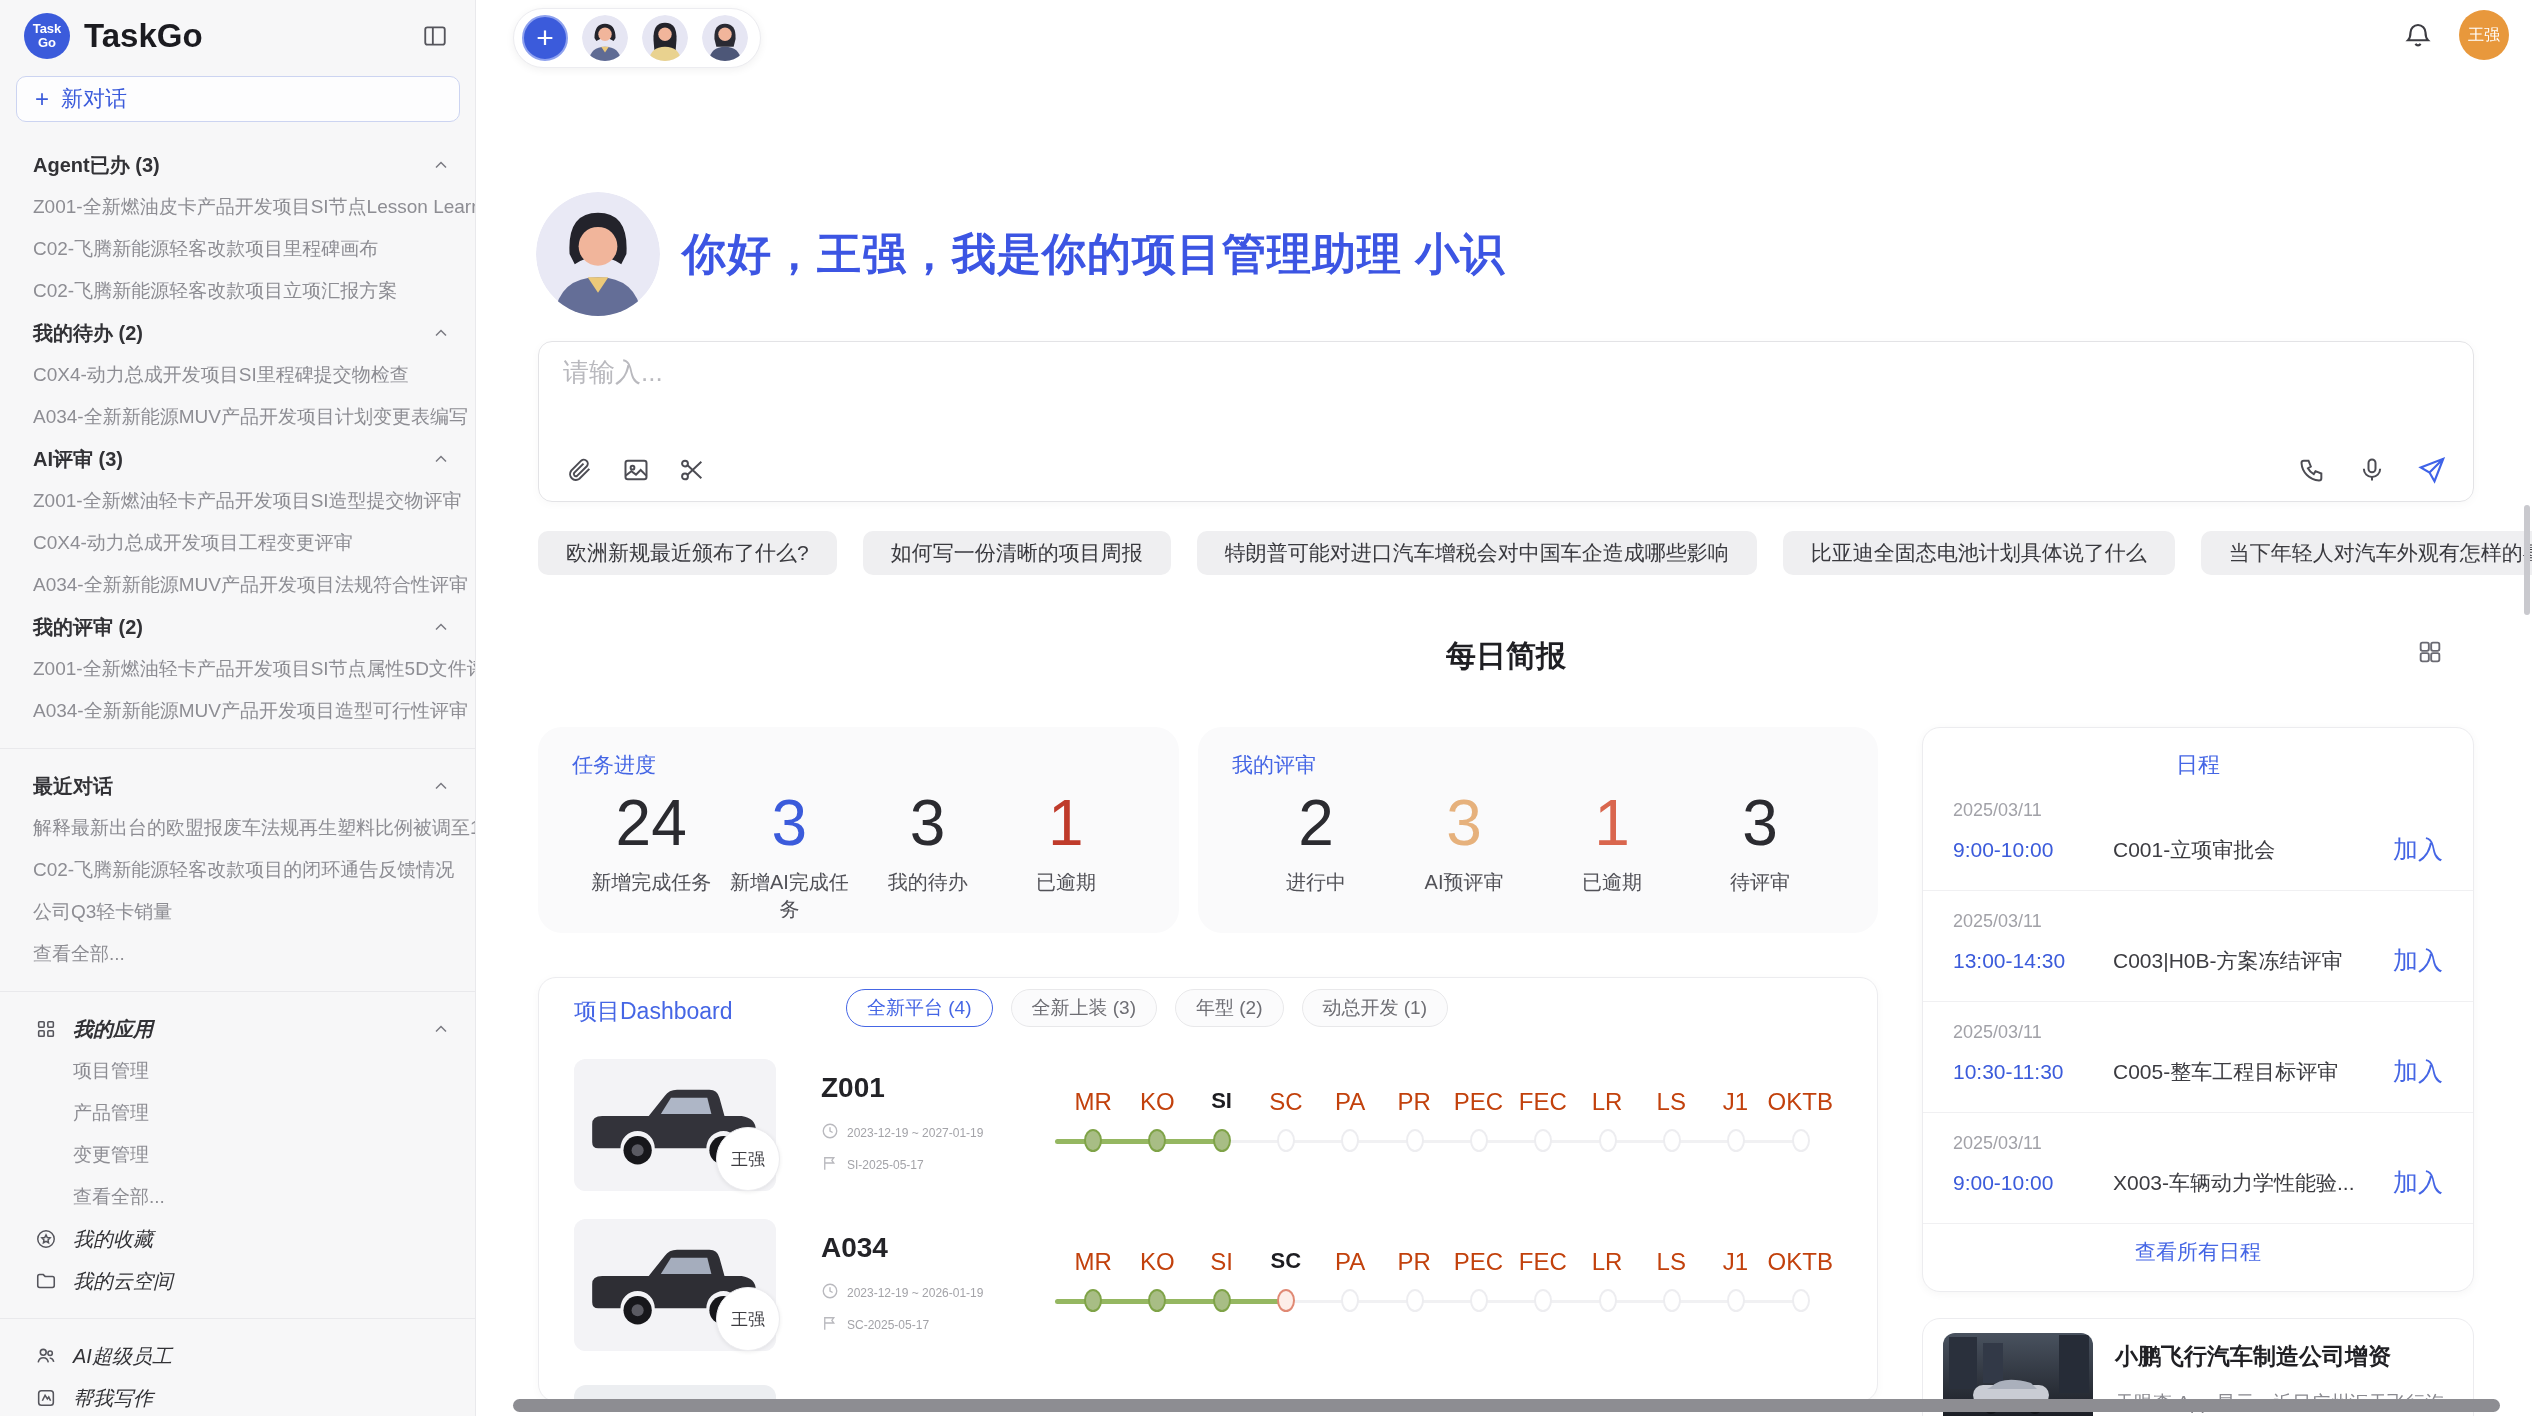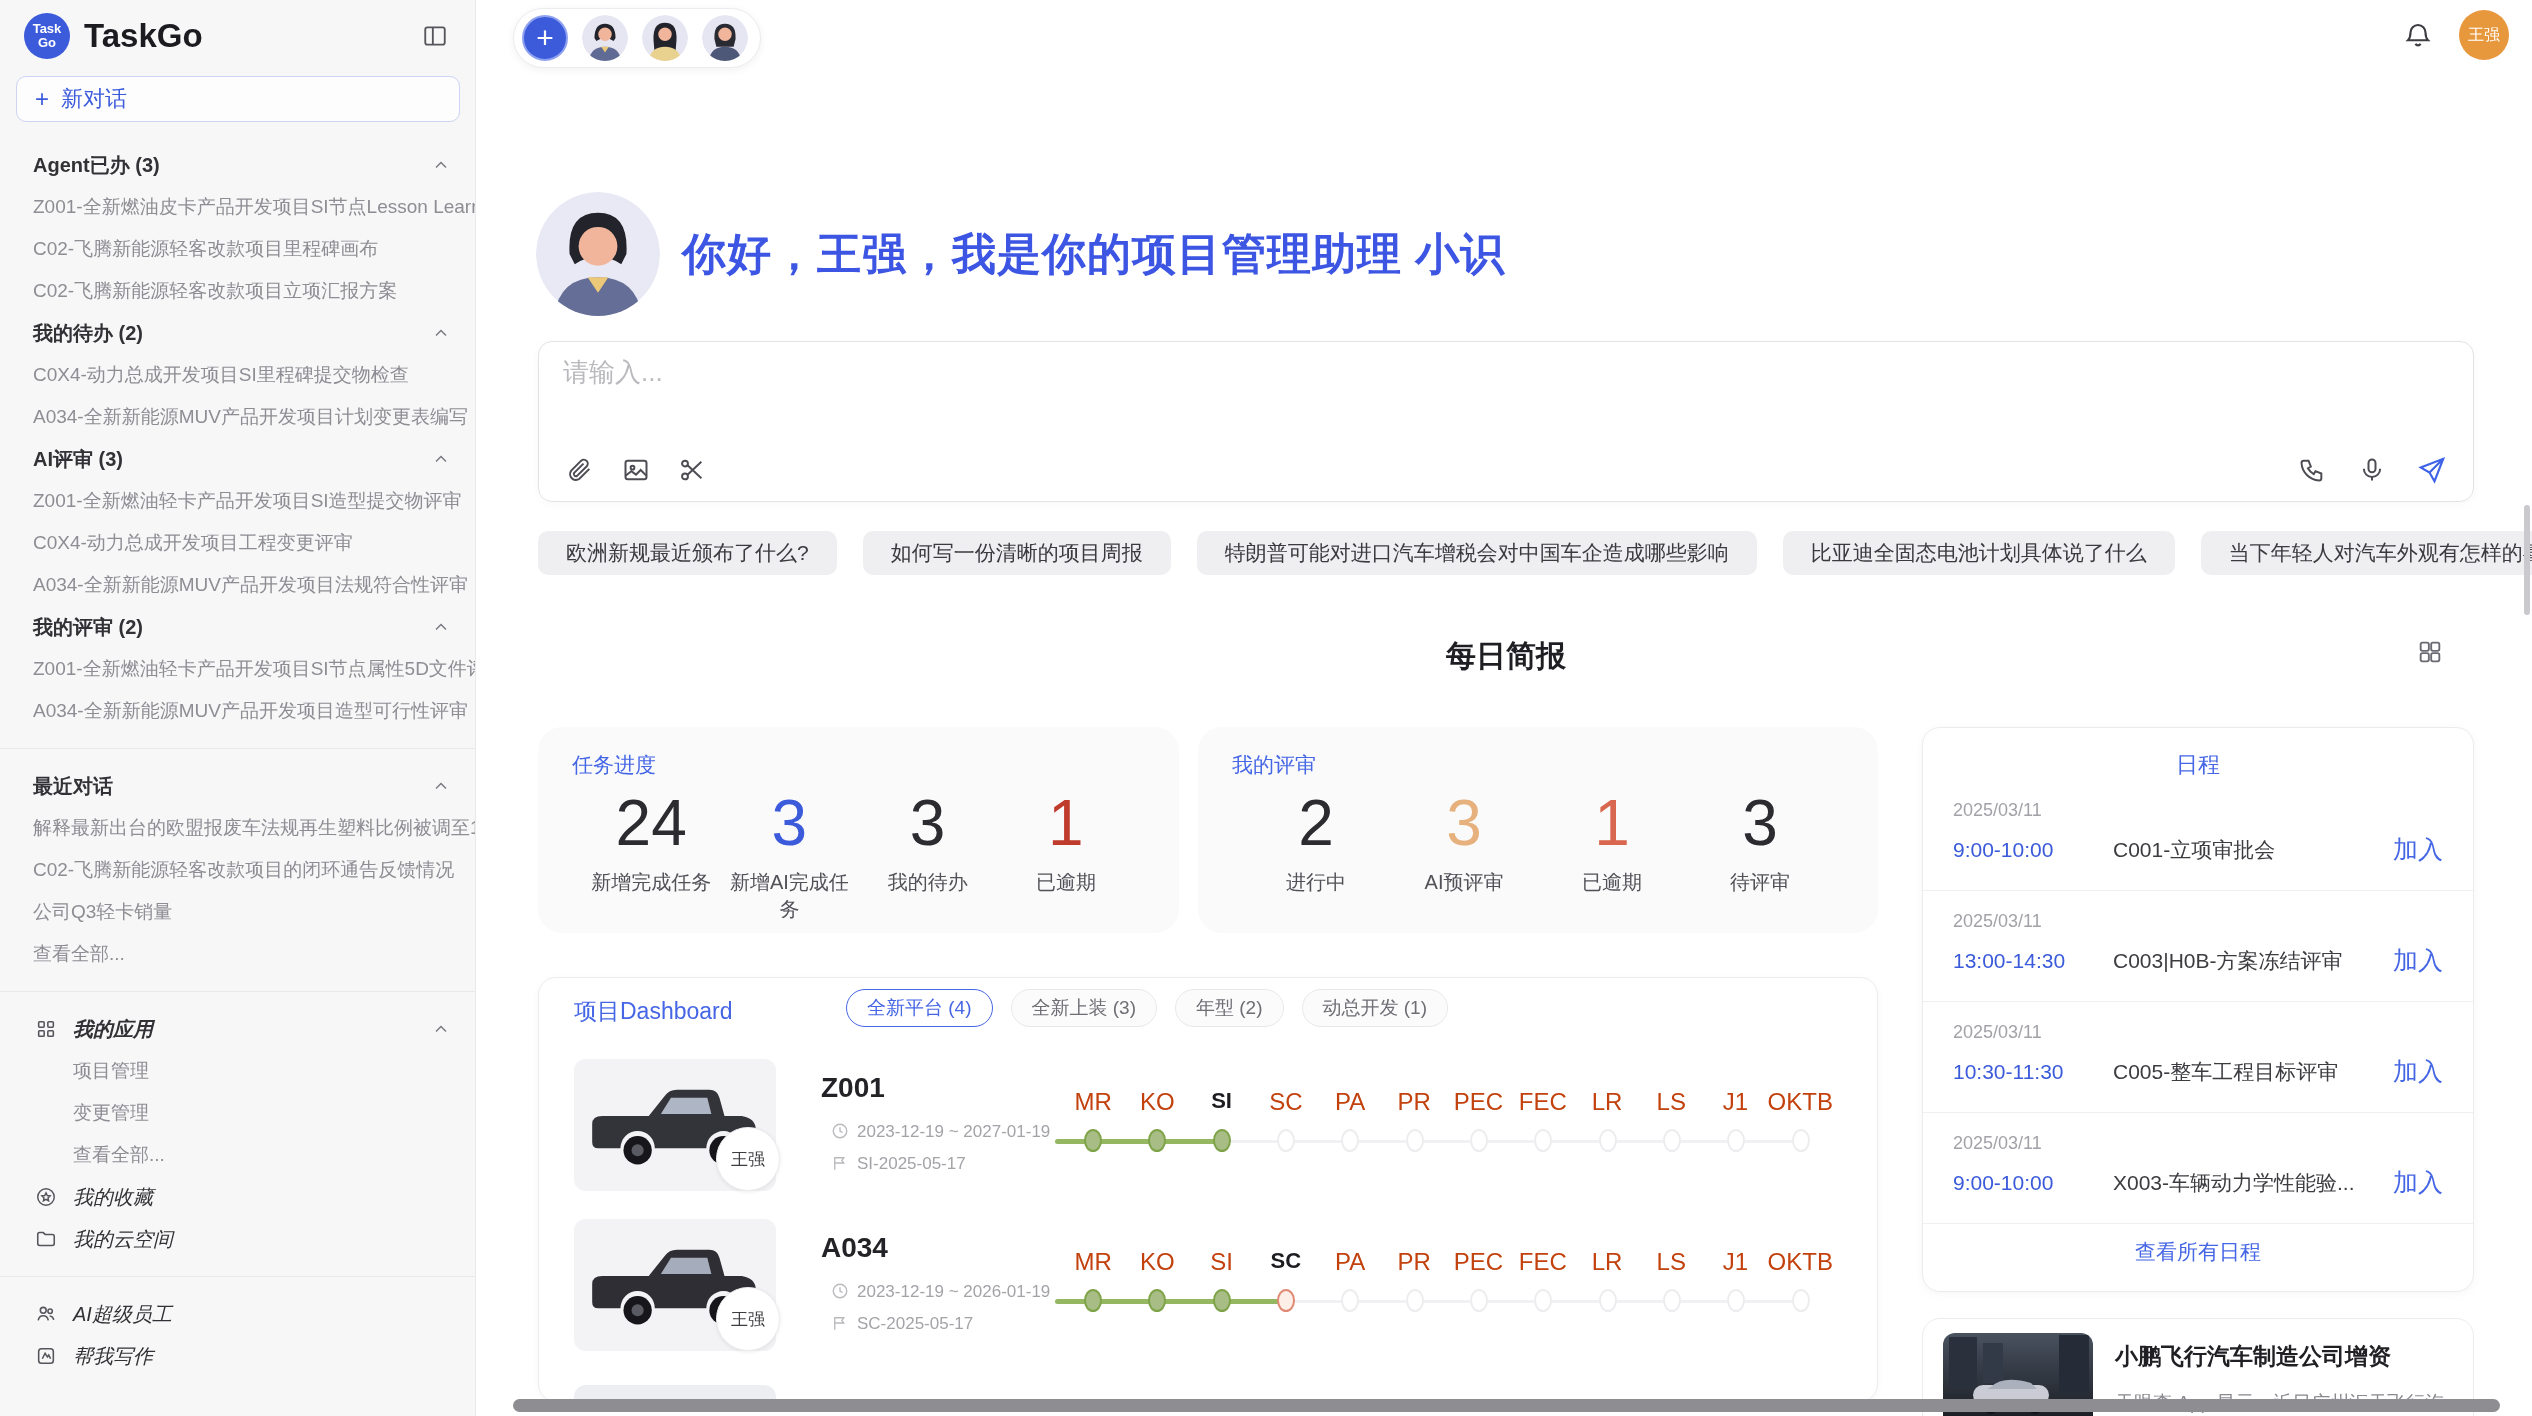--- a/index.html
+++ b/index.html
@@ -60,21 +60,21 @@
   .dash{position:absolute;left:62px;top:977px;width:1340px;height:425px;border:1px solid #ececef;border-radius:18px;background:#fff;box-sizing:border-box;overflow:hidden;box-shadow:0 2px 10px rgba(0,0,0,.03);}
   .dash-h{position:relative;height:68px;}
   .dash-h .dt{position:absolute;left:35px;top:18px;font-size:23px;font-weight:500;color:#4566e5;}
   .tabs{position:absolute;left:307px;top:11px;display:flex;gap:18px;}
   .tab{height:38px;line-height:36px;border-radius:19px;padding:0 20px;font-size:19px;color:#6e6e74;background:#fbfbfc;border:1px solid #e8e8ea;box-sizing:border-box;cursor:pointer;white-space:nowrap;}
   .tab.active{color:#4566e5;border-color:#4566e5;background:#fff;}
   .prow{position:relative;height:160px;}
   .car{position:absolute;left:35px;top:13px;width:202px;height:132px;border-radius:12px;overflow:hidden;background:#f3f3f6;}
   .owner{position:absolute;left:177px;top:81px;width:64px;height:64px;border-radius:50%;background:#fff;border:1px solid #ececef;box-sizing:border-box;display:flex;align-items:center;justify-content:center;font-size:17px;color:#3c3c41;box-shadow:0 1px 4px rgba(0,0,0,.08);}
   .pname{position:absolute;left:282px;top:26px;font-size:28px;font-weight:700;color:#232327;}
-  .pmeta{position:absolute;left:292px;display:flex;align-items:flex-start;gap:8px;font-size:17px;color:#a3a3a8;}
+  .pmeta{position:absolute;left:282px;display:flex;align-items:flex-end;gap:8px;font-size:12px;color:#a3a3a8;}
   .m1{top:76px;} .m2{top:108px;}
   .ms{position:absolute;left:522px;top:0;width:772px;height:160px;}
   .ms .labels{position:absolute;left:0;top:42px;width:772px;display:flex;}
   .ms .labels span{flex:1;text-align:center;font-size:24px;color:#c2410c;}
   .ms .labels span.on{color:#1d1d21;font-weight:700;font-size:22px;}
   .track{position:absolute;left:32px;right:32px;top:94px;height:3px;background:#f1f1f3;}
   .trackgreen{position:absolute;top:93px;height:5px;background:#95b761;border-radius:3px;}
   .dots{position:absolute;left:0;top:83px;width:772px;display:flex;}
   .dots i{flex:1;display:flex;justify-content:center;}
   .dots i b{width:18px;height:23px;border-radius:50%;background:#fff;border:2px solid #ededf0;box-sizing:border-box;display:block;}
@@ -206,20 +206,21 @@
         </span>
         <span>我的应用</span>
           <span class="sp" style="flex:1"></span>
         <span class="chev">
             <svg width="20" height="20" viewBox="0 0 24 24" fill="none" stroke="currentColor" stroke-width="1.8">
               <polyline points="6 15 12 9 18 15"></polyline>
             </svg>
           </span>
       </div>
       <div class="sb-sub">项目管理</div>
+      <div class="sb-sub">产品管理</div>
       <div class="sb-sub">变更管理</div>
       <div class="sb-sub">查看全部...</div>
 
       <div class="sb-row">
         <span class="ric">
           <svg width="22" height="22" viewBox="0 0 24 24" fill="none" stroke="currentColor" stroke-width="1.6">
               <circle cx="12" cy="12" r="9"></circle>
               <path d="M12 7.5l1.4 2.9 3.1.4-2.3 2.2.6 3.1-2.8-1.5-2.8 1.5.6-3.1-2.3-2.2 3.1-.4z"></path>
             </svg>
         </span>

